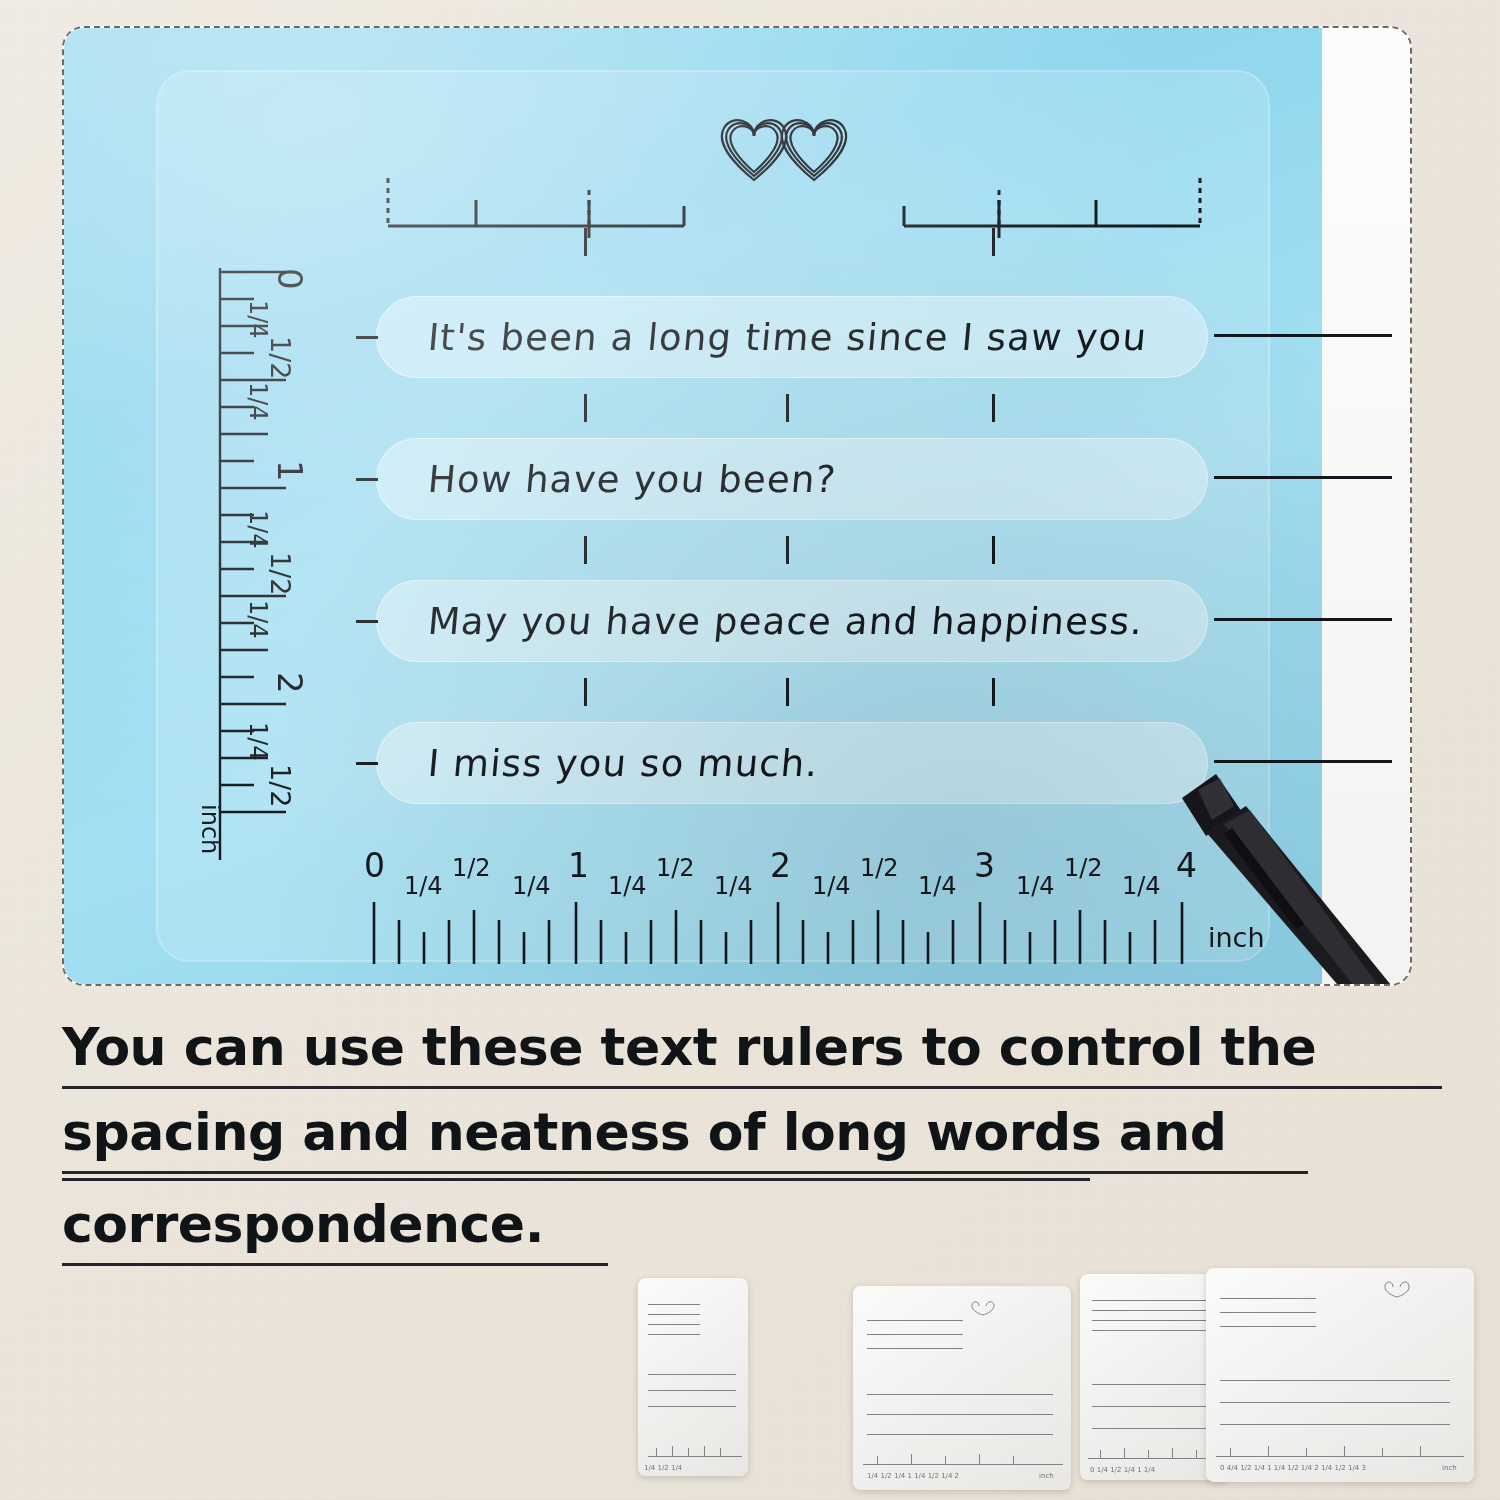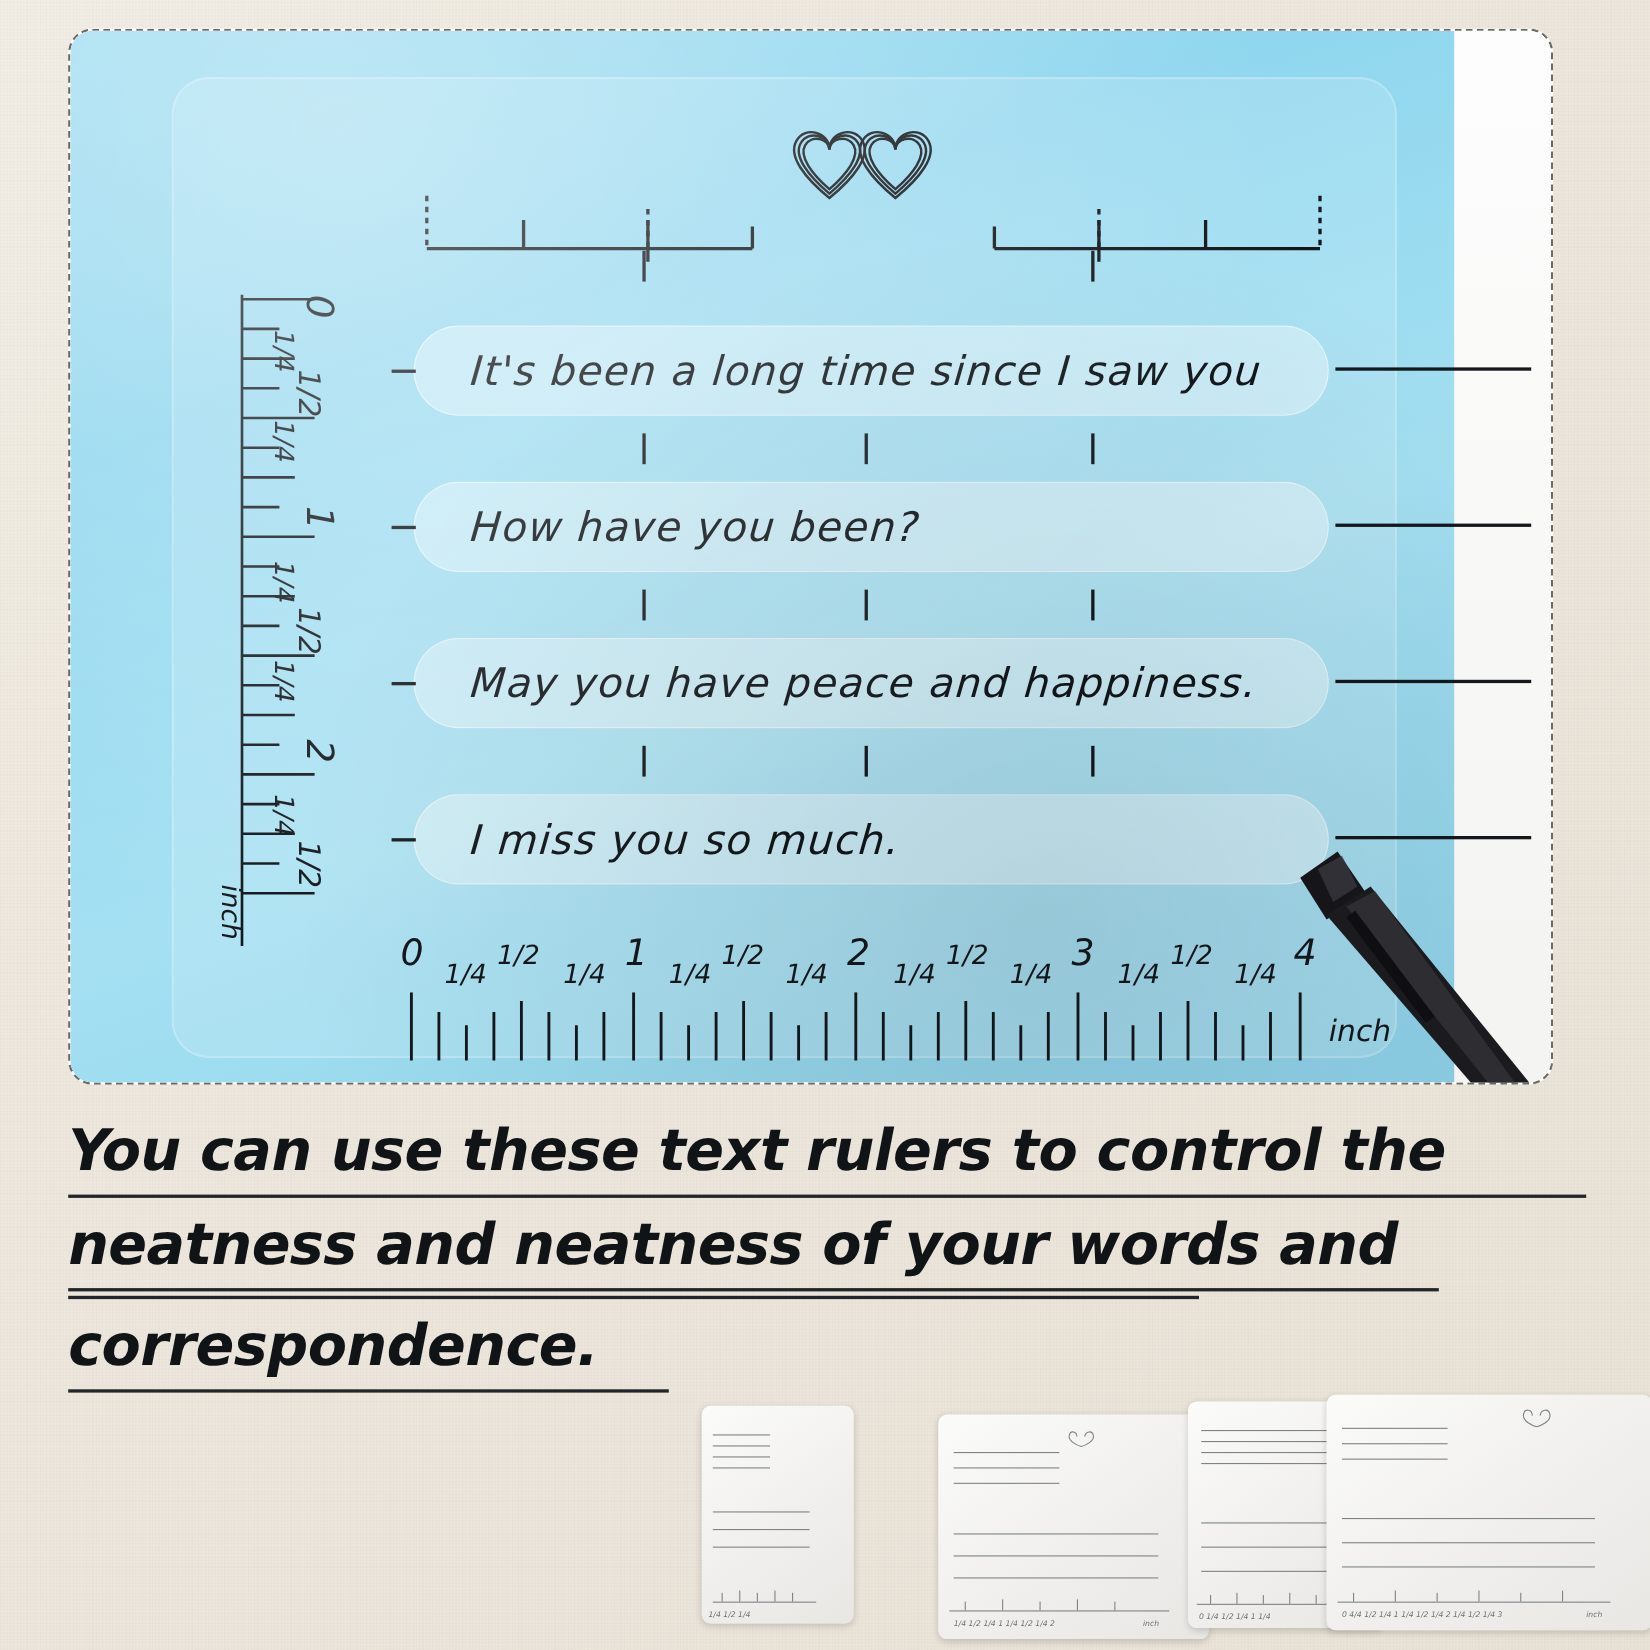--- a/index.html
+++ b/index.html
@@ -16,21 +16,20 @@
   }
 
   
   #page {
     position: absolute;
     inset: 0;
     background:
       repeating-linear-gradient(0deg, rgba(0,0,0,0.012) 0px, rgba(0,0,0,0.012) 1px, rgba(255,255,255,0) 1px, rgba(255,255,255,0) 3px),
       repeating-linear-gradient(90deg, rgba(0,0,0,0.012) 0px, rgba(0,0,0,0.012) 1px, rgba(255,255,255,0) 1px, rgba(255,255,255,0) 3px),
       linear-gradient(135deg, #f2ede4 0%, #ece6dc 45%, #e9e2d7 100%);
-    font-style: italic;
   }
 
   
   #photo-panel {
     position: absolute;
     left: 62px;
     top: 26px;
     width: 1346px;
     height: 956px;
     border: 2px dashed #6d6a64;
@@ -231,21 +230,20 @@
     white-space: pre-line;
   }
 
   
   .thumb {
     position: absolute;
     background: linear-gradient(145deg, #fbfbfa 0%, #f0efed 55%, #e8e7e4 100%);
     border-radius: 8px;
     box-shadow: 0 2px 7px rgba(0,0,0,0.16);
     overflow: hidden;
-    padding-left: 28px;
   }
   .thumb .t-line {
     position: absolute;
     background: #7e8387;
     height: 1px;
   }
   .thumb .t-tick {
     position: absolute;
     background: #7e8387;
     width: 1px;
@@ -454,21 +452,21 @@
           <path d="M52 54 L78 40 L230 248 L208 248 Z" fill="#34343a" opacity="0.7"></path>
           <rect x="60" y="58" width="120" height="10" fill="#0f0f12" transform="rotate(53 60 58)"></rect>
         </g>
       </svg>
     </div>
   </div>
 
   <div id="caption">
     <div class="cap-line">You can use these text rulers to control the</div>
     <div class="cap-rule"></div>
-    <div class="cap-line">neatness and neatness of your words and</div>
+    <div class="cap-line">spacing and neatness of long words and</div>
     <div class="cap-rule" style="width:1246px"></div>
     <div class="cap-rule" style="width:1028px"></div>
     <div class="cap-line">correspondence.</div>
     <div class="cap-rule" style="width:546px"></div>
   </div>
 
 
   <div id="thumb-group-a">
     <div class="thumb" style="left:2px; top:16px; width:110px; height:198px;">
       <div class="t-line" style="left:10px; top:26px; width:52px;"></div>

